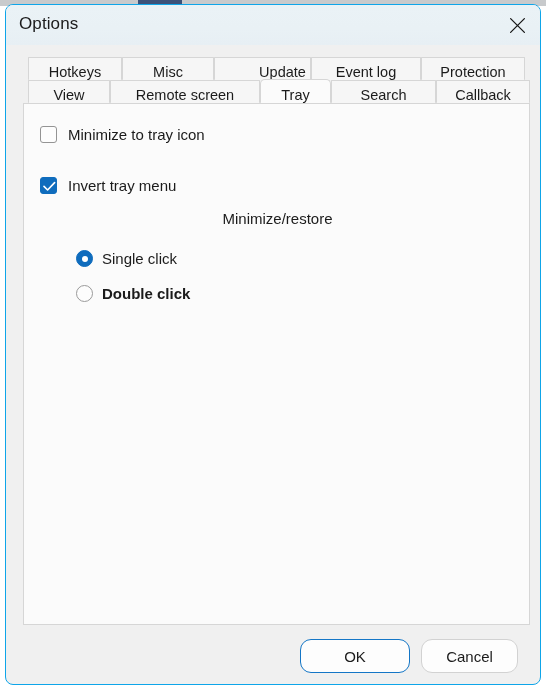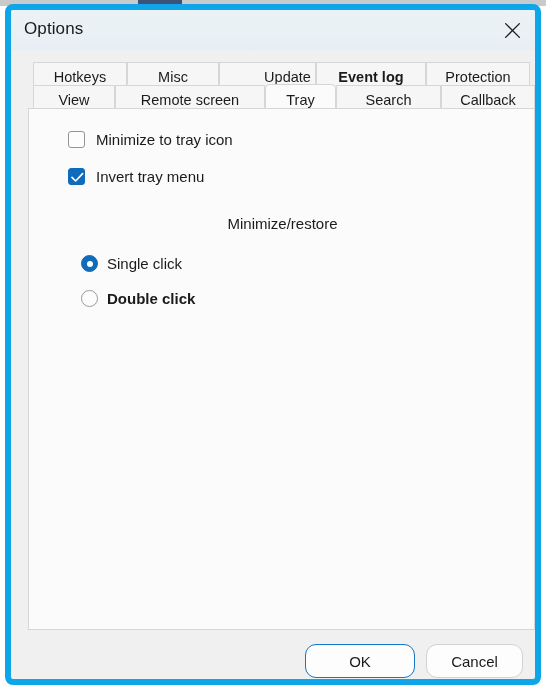--- a/index.html
+++ b/index.html
@@ -31,21 +31,21 @@
 
   
   #dialog {
     position: absolute;
     left: 5px;
     top: 4px;
     width: 536px;
     height: 681px;
     box-sizing: border-box;
     background: #f0f0f0;
-    border: 6px solid #0ea5e9;
+    border: 1px solid #0ea5e9;
     border-radius: 8px;
     overflow: hidden;
   }
 
   
   #titlebar {
     position: absolute;
     left: 0; top: 0;
     right: 0;
     height: 40px;
@@ -117,21 +117,20 @@
     background: #fbfbfb;
     border: 1px solid #d6d6d6;
   }
 
   
   .check-row {
     position: absolute;
     display: flex;
     align-items: flex-end;
     cursor: default;
-    margin-left: 23px;
   }
   .cb {
     width: 17px;
     height: 17px;
     box-sizing: border-box;
     border-radius: 3px;
     flex: none;
     position: relative;
   }
   .cb.off {
@@ -264,21 +263,21 @@
   <div class="tab-row" id="tab-row-1">
       <div class="tab" style="left: 5px; width: 94px;">
         <span>Hotkeys</span>
       </div>
       <div class="tab" style="left: 99px; width: 92px;">
         <span>Misc</span>
       </div>
       <div class="tab" style="left: 191px; width: 97px; padding-left: 40px;">
         <span>Update</span>
       </div>
-      <div class="tab" style="left: 288px; width: 110px; font-weight: bold;">
+      <div class="tab" style="left: 288px; width: 110px;">
         <span>Event log</span>
       </div>
       <div class="tab" style="left: 398px; width: 104px;">
         <span>Protection</span>
       </div>
     </div>
   <div class="tab-row" id="tab-row-2">
       <div class="tab" style="left: 5px; width: 82px;">
         <span>View</span>
       </div>
@@ -296,21 +295,21 @@
       </div>
     </div>
 
   <div id="tab-panel">
 
     <div class="check-row" id="check-row-0" style="left:16px; top:22px;">
       <span class="cb off"></span>
       <span class="check-label">Minimize to tray icon</span>
     </div>
 
-    <div class="check-row" id="check-row-1" style="left:16px; top:59px;">
+    <div class="check-row" id="check-row-1" style="left:16px; top:73px;">
       <span class="cb on">
         <svg width="13" height="11" viewBox="0 0 13 11" aria-hidden="true">
           <path d="M1 5.4 L4.6 9 L11.6 1.6" stroke="#ffffff" stroke-width="1.6" fill="none" stroke-linecap="round" stroke-linejoin="round"></path>
         </svg>
       </span>
       <span class="check-label">Invert tray menu</span>
     </div>
 
     <div id="group-minimize-restore">
       <div id="group-header">

